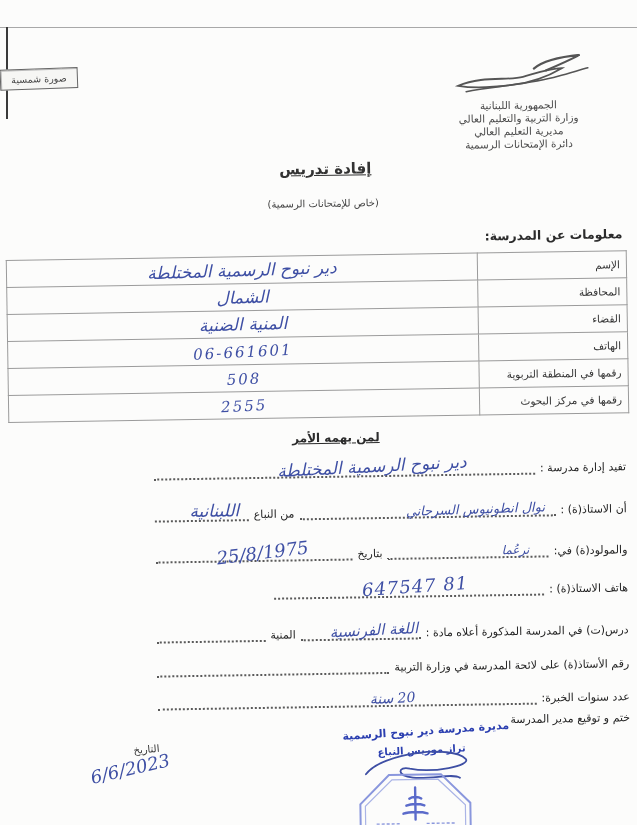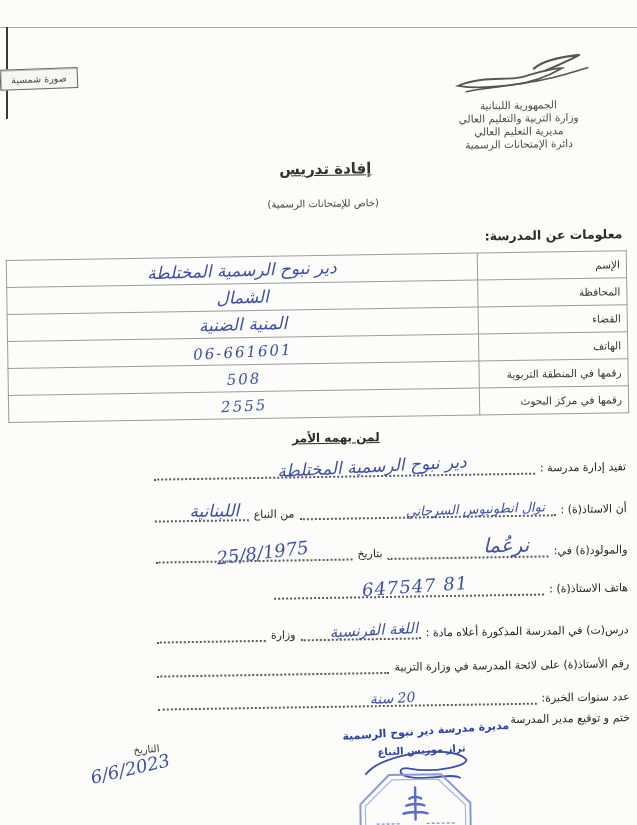--- a/index.html
+++ b/index.html
@@ -51,21 +51,21 @@
   .f2{top:503px;}
   .f3{top:544px;}
   .f4{top:582px;}
   .f5{top:624px;}
   .f6{top:658px;}
   .f7{top:691px;}
   .f8{top:716px;left:auto;}
   .f1 .hw{font-size:17px;right:18%;transform:rotate(-2deg);}
   .f2 .hw-name{font-size:13px;right:4%;transform:rotate(-1deg);}
   .f2 .hw-nat{font-size:17px;right:10%;}
-  .f3 .hw-place{font-size:20px;right:12%;}
+  .f3 .hw-place{font-size:12px;right:12%;}
   .f3 .hw-date{font-size:18px;right:22%;transform:rotate(-6deg);bottom:-3px;}
   .f4 .hw{font-size:18px;right:28%;transform:rotate(-3deg);letter-spacing:1px;}
   .f5 .dots-subject{flex:0 0 120px;}
   .f5 .hw{font-size:15px;right:2%;transform:rotate(-2deg);}
   .f7 .hw{font-size:14px;right:32%;transform:rotate(-2deg);}
   
   .date-label{position:absolute;top:741px;left:128px;font-size:10px;color:#333;transform:rotate(-4deg);}
   .date-value{position:absolute;top:755px;left:84px;font-size:18px;transform:rotate(-12deg);}
   .stamp-title{position:absolute;top:726px;left:337px;font-size:11px;font-weight:bold;color:#2b3fb0;transform:rotate(-3deg);white-space:nowrap;}
   .stamp-name{position:absolute;top:746px;left:372px;font-size:10px;font-weight:bold;color:#2b3fb0;transform:rotate(-2deg);white-space:nowrap;}
@@ -168,21 +168,21 @@
         <span class="hw">81 647547</span>
       </span>
       <span style="flex:0.35"></span>
     </div>
 
     <div class="fline f5">
       <span class="lbl">درس(ت) في المدرسة المذكورة أعلاه مادة :</span>
       <span class="dots dots-subject">
         <span class="hw">اللغة الفرنسية</span>
       </span>
-      <span class="lbl">وزارة</span>
+      <span class="lbl">المنية</span>
       <span class="dots"></span>
     </div>
 
     <div class="fline f6">
       <span class="lbl">رقم الأستاذ(ة) على لائحة المدرسة في وزارة التربية</span>
       <span class="dots"></span>
     </div>
 
     <div class="fline f7">
       <span class="lbl">عدد سنوات الخبرة:</span>

